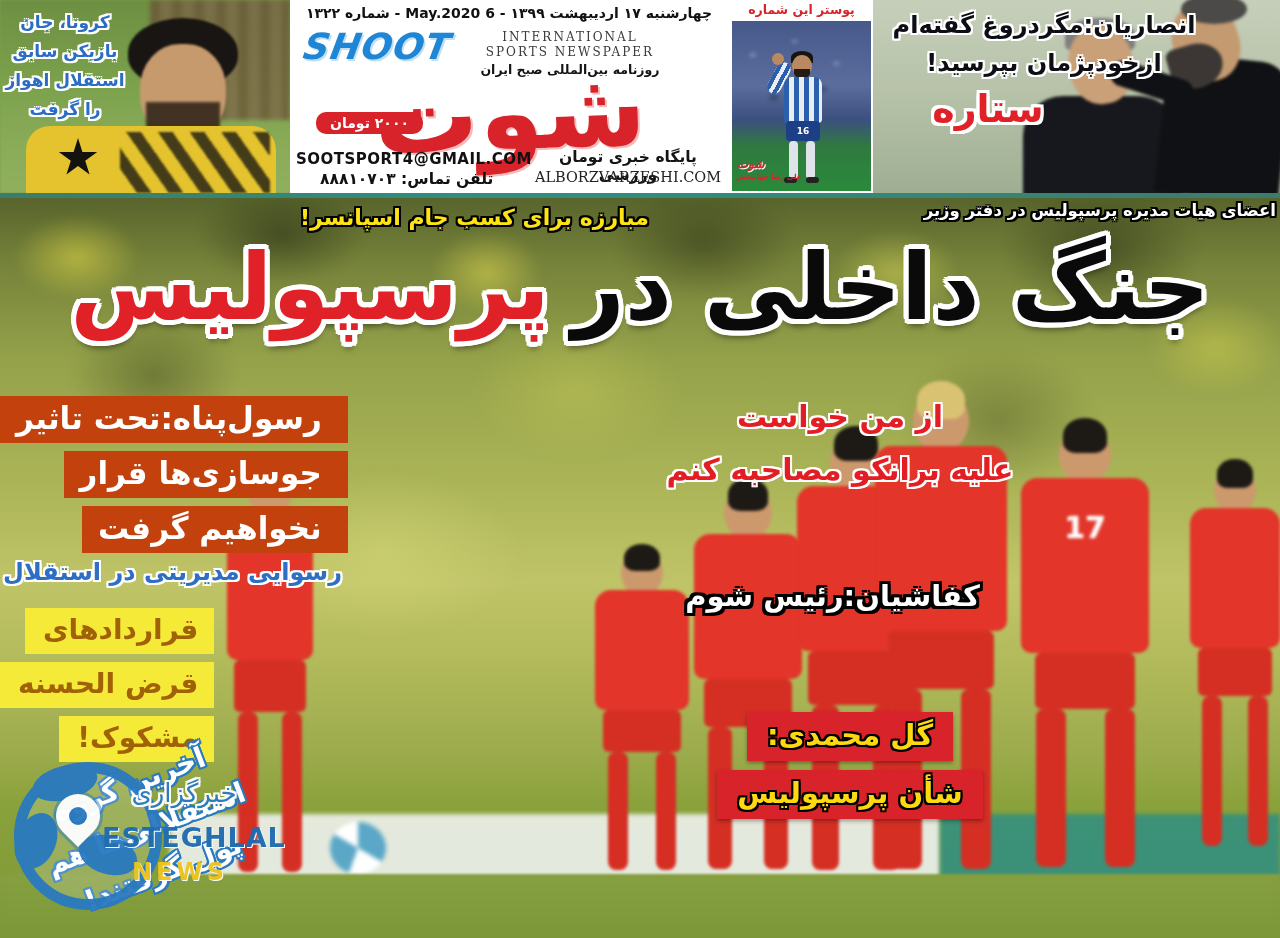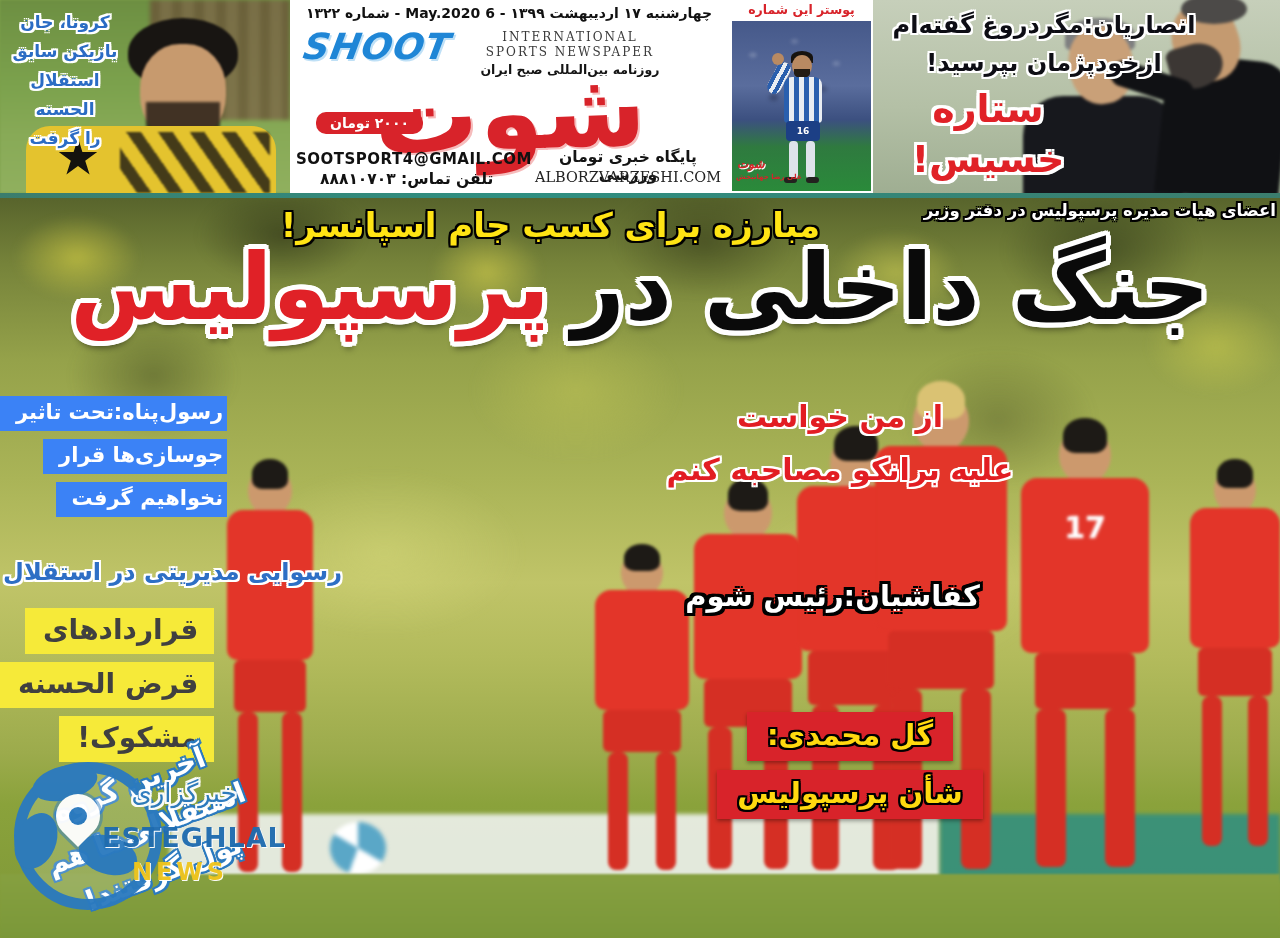--- a/index.html
+++ b/index.html
@@ -111,30 +111,30 @@
   .pl .hr{position:absolute;left:8%;right:8%;top:-14%;height:60%;border-radius:50% 50% 30% 30%;background:#1d1a16;}
   .pl .hr.blond{background:#d8c27a;}
   .pl .to{margin:-6px auto 0;border-radius:16px 16px 10px 10px;background:#d6382d;position:relative;}
   .pl .sh{margin:0 auto;border-radius:6px;background:#c93228;}
   .pl .lg{display:flex;justify-content:center;gap:26%;}
   .pl .lg div{width:20%;background:#c93228;border-radius:8px;}
   .pl .num{position:absolute;left:0;right:0;top:18%;text-align:center;color:#fff;font-weight:bold;font-size:30px;text-shadow:0 0 3px rgba(255,255,255,.4);}
 
   
   .kicker{right:4px;top:3px;width:330px;color:#fff;font-size:16.5px;text-align:right;}
-  .banner{left:300px;top:7px;width:520px;color:#ffe414;font-size:34px;text-align:right;}
+  .banner{left:300px;top:7px;width:520px;color:#ffe414;font-size:22px;text-align:left;}
   .headline{left:0;top:36px;width:1280px;display:flex;justify-content:center;align-items:baseline;gap:22px;font-size:92px;font-weight:bold;white-space:nowrap;}
   .headline .blk{color:#0a0a0a;}
   .headline .red{color:#e02127;}
   .bars{left:0;display:flex;flex-direction:column;align-items:flex-start;gap:8px;}
   .bars.s1{top:198px;}
-  .bars .bar{background:#3b82f6;color:#fff;font-size:21px;font-weight:bold;padding:4px 4px 7px 16px;}
+  .bars .bar{background:#c2410c;color:#fff;font-size:31px;font-weight:bold;padding:4px 26px 7px 16px;}
   .bluetitle{left:2px;top:360px;width:340px;color:#2e6fc5;font-size:24px;}
   .bars.s3{top:410px;}
-  .bars.s3 .bar{background:#f6ea39;color:#404040;font-size:28px;padding:5px 16px 8px 18px;}
+  .bars.s3 .bar{background:#f6ea39;color:#a16207;font-size:28px;padding:5px 16px 8px 18px;}
 
   .rstory1{left:650px;top:192px;width:380px;text-align:center;color:#e21d23;font-size:30px;line-height:53px;}
   .rstory2{left:635px;top:372px;width:395px;text-align:center;color:#fff;font-size:29px;line-height:52px;}
   .rboxes{left:640px;top:514px;width:420px;display:flex;flex-direction:column;align-items:center;gap:9px;}
   .rboxes .bx{background:#d8232a;color:#ffd90f;font-size:29px;font-weight:bold;padding:6px 20px 9px 20px;box-shadow:0 2px 4px rgba(0,0,0,.35);}
 
   
   .diag{left:-14px;top:560px;width:320px;transform:rotate(-21deg);color:#fff;font-size:28px;line-height:47px;text-align:center;}
   .wm{left:6px;top:552px;width:250px;height:190px;opacity:.96;}
   .wm .ball{position:absolute;left:8px;top:12px;width:126px;height:126px;border-radius:50%;border:11px solid #2b7abf;background:rgba(255,255,255,.18);}
@@ -159,21 +159,21 @@
       <div class="fence"></div>
       <div class="hair"></div>
       <div class="face"></div>
       <div class="beard"></div>
       <div class="jersey"></div>
       <div class="stripes"></div>
       <div class="star"></div>
       <div class="abs cap bold ow2 ctr" dir="rtl">
         <div>کرونا، جان</div>
         <div>بازیکن سابق</div>
-        <div>استقلال الحسنه</div>
+        <div>استقلال اهواز</div>
         <div>را گرفت</div>
       </div>
     </div>
 
     <div class="abs mast">
       <div class="abs dateline bold nowrap" dir="rtl">چهارشنبه ۱۷ اردیبهشت ۱۳۹۹ - 6 May.2020 - شماره ۱۳۲۲</div>
       <div class="abs shootlatin">SHOOT</div>
       <div class="abs intl">
         <div>INTERNATIONAL</div>
         <div>SPORTS NEWSPAPER</div>
@@ -217,21 +217,20 @@
         <div class="hair2"></div>
         <div class="beard2"></div>
         <div class="arm2"></div>
       </div>
       <div class="abs rline bold ow2" dir="rtl">
         <div>انصاریان:مگردروغ گفته‌ام</div>
         <div>ازخودپژمان بپرسید!</div>
       </div>
       <div class="abs rred bold ow3" dir="rtl">
         <div>ستاره</div>
-        <div>خسیس!</div>
       </div>
     </div>
   </div>
 
   <div class="abs teal-strip"></div>
 
   <div class="abs photo">
     <div class="base"></div>
     <div class="bokeh"></div>
     <div class="adboard"></div>

